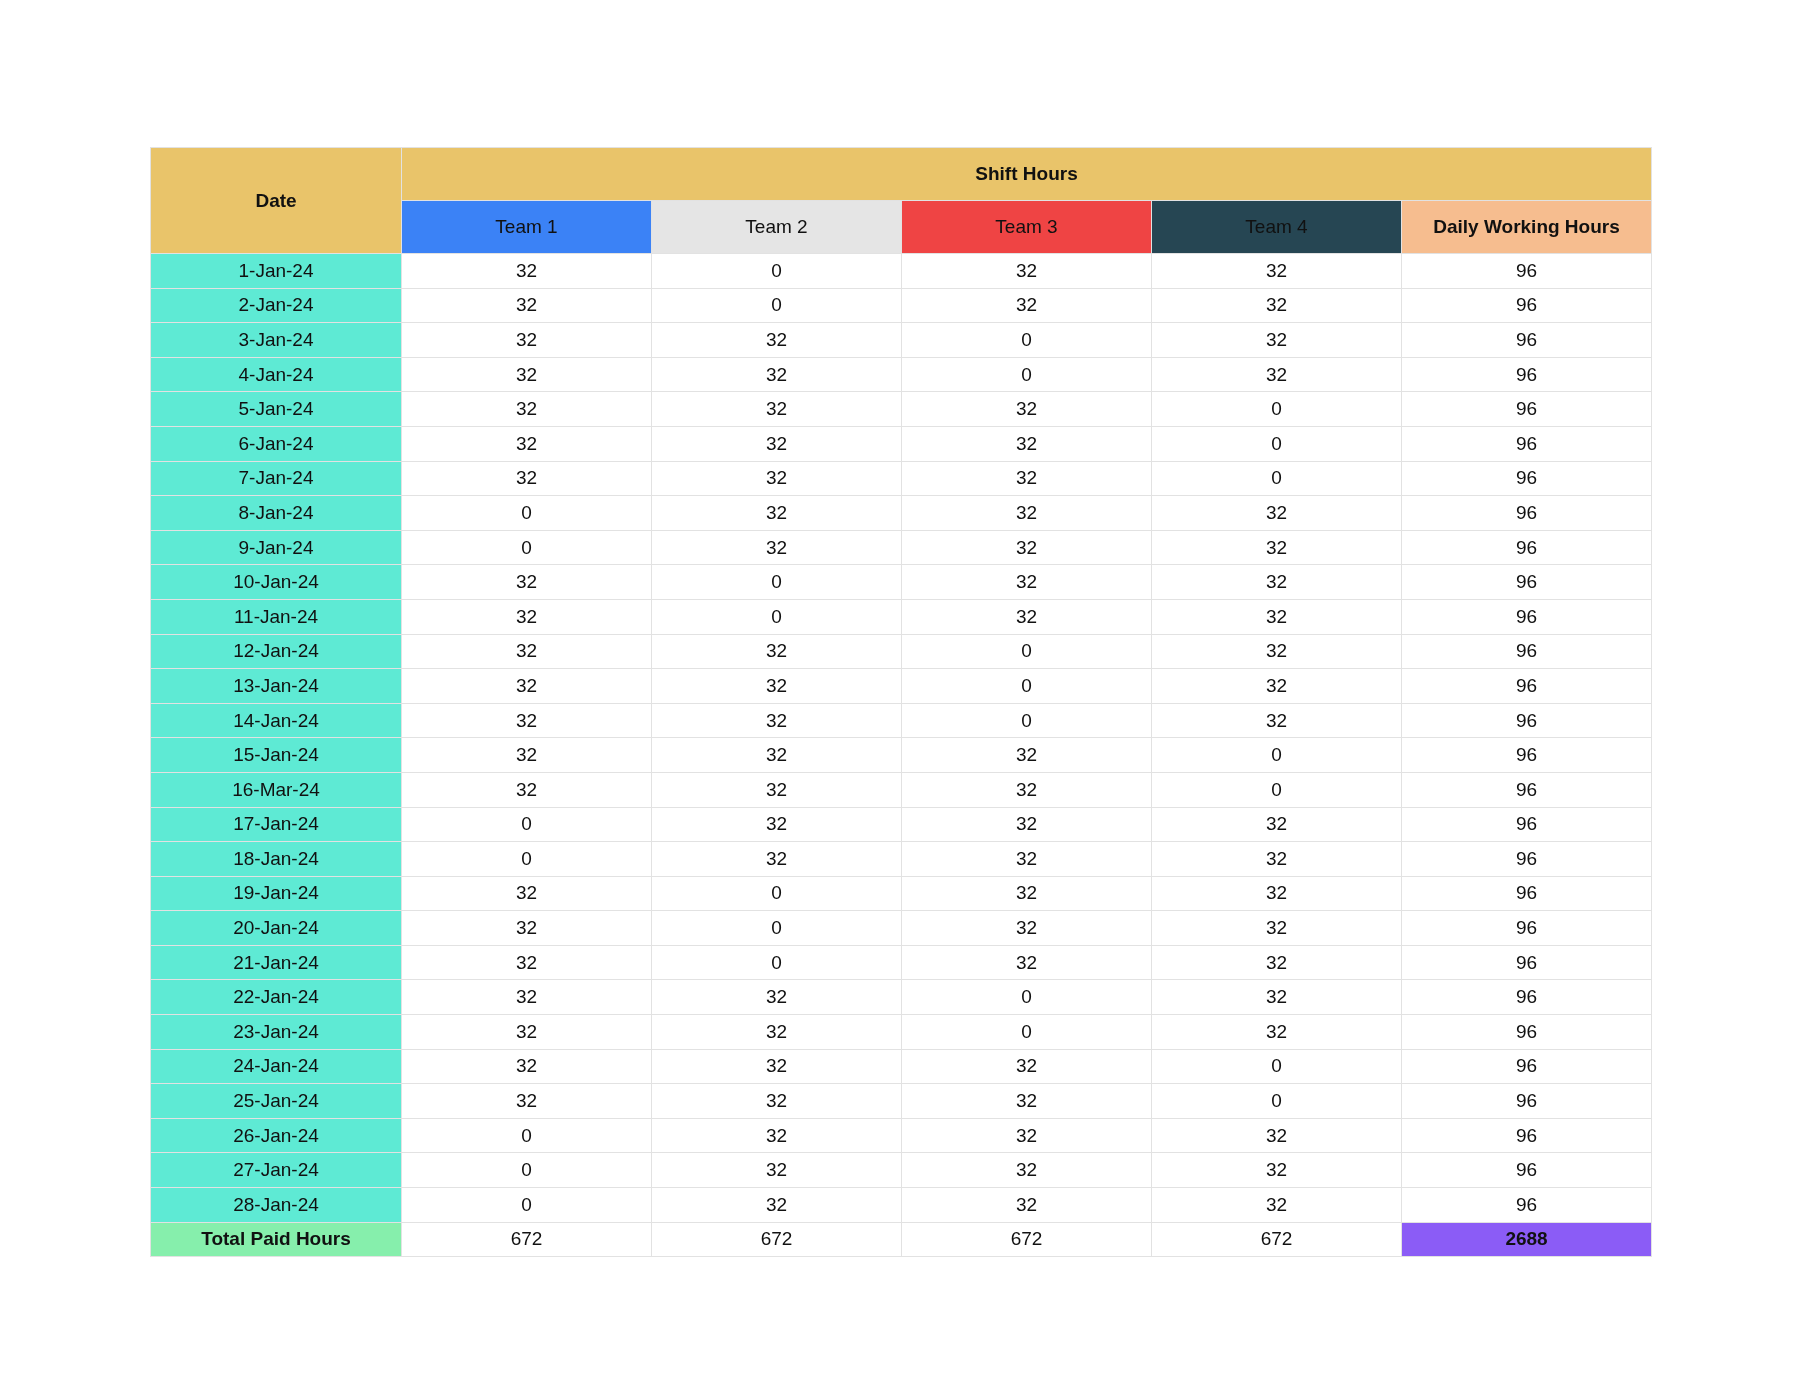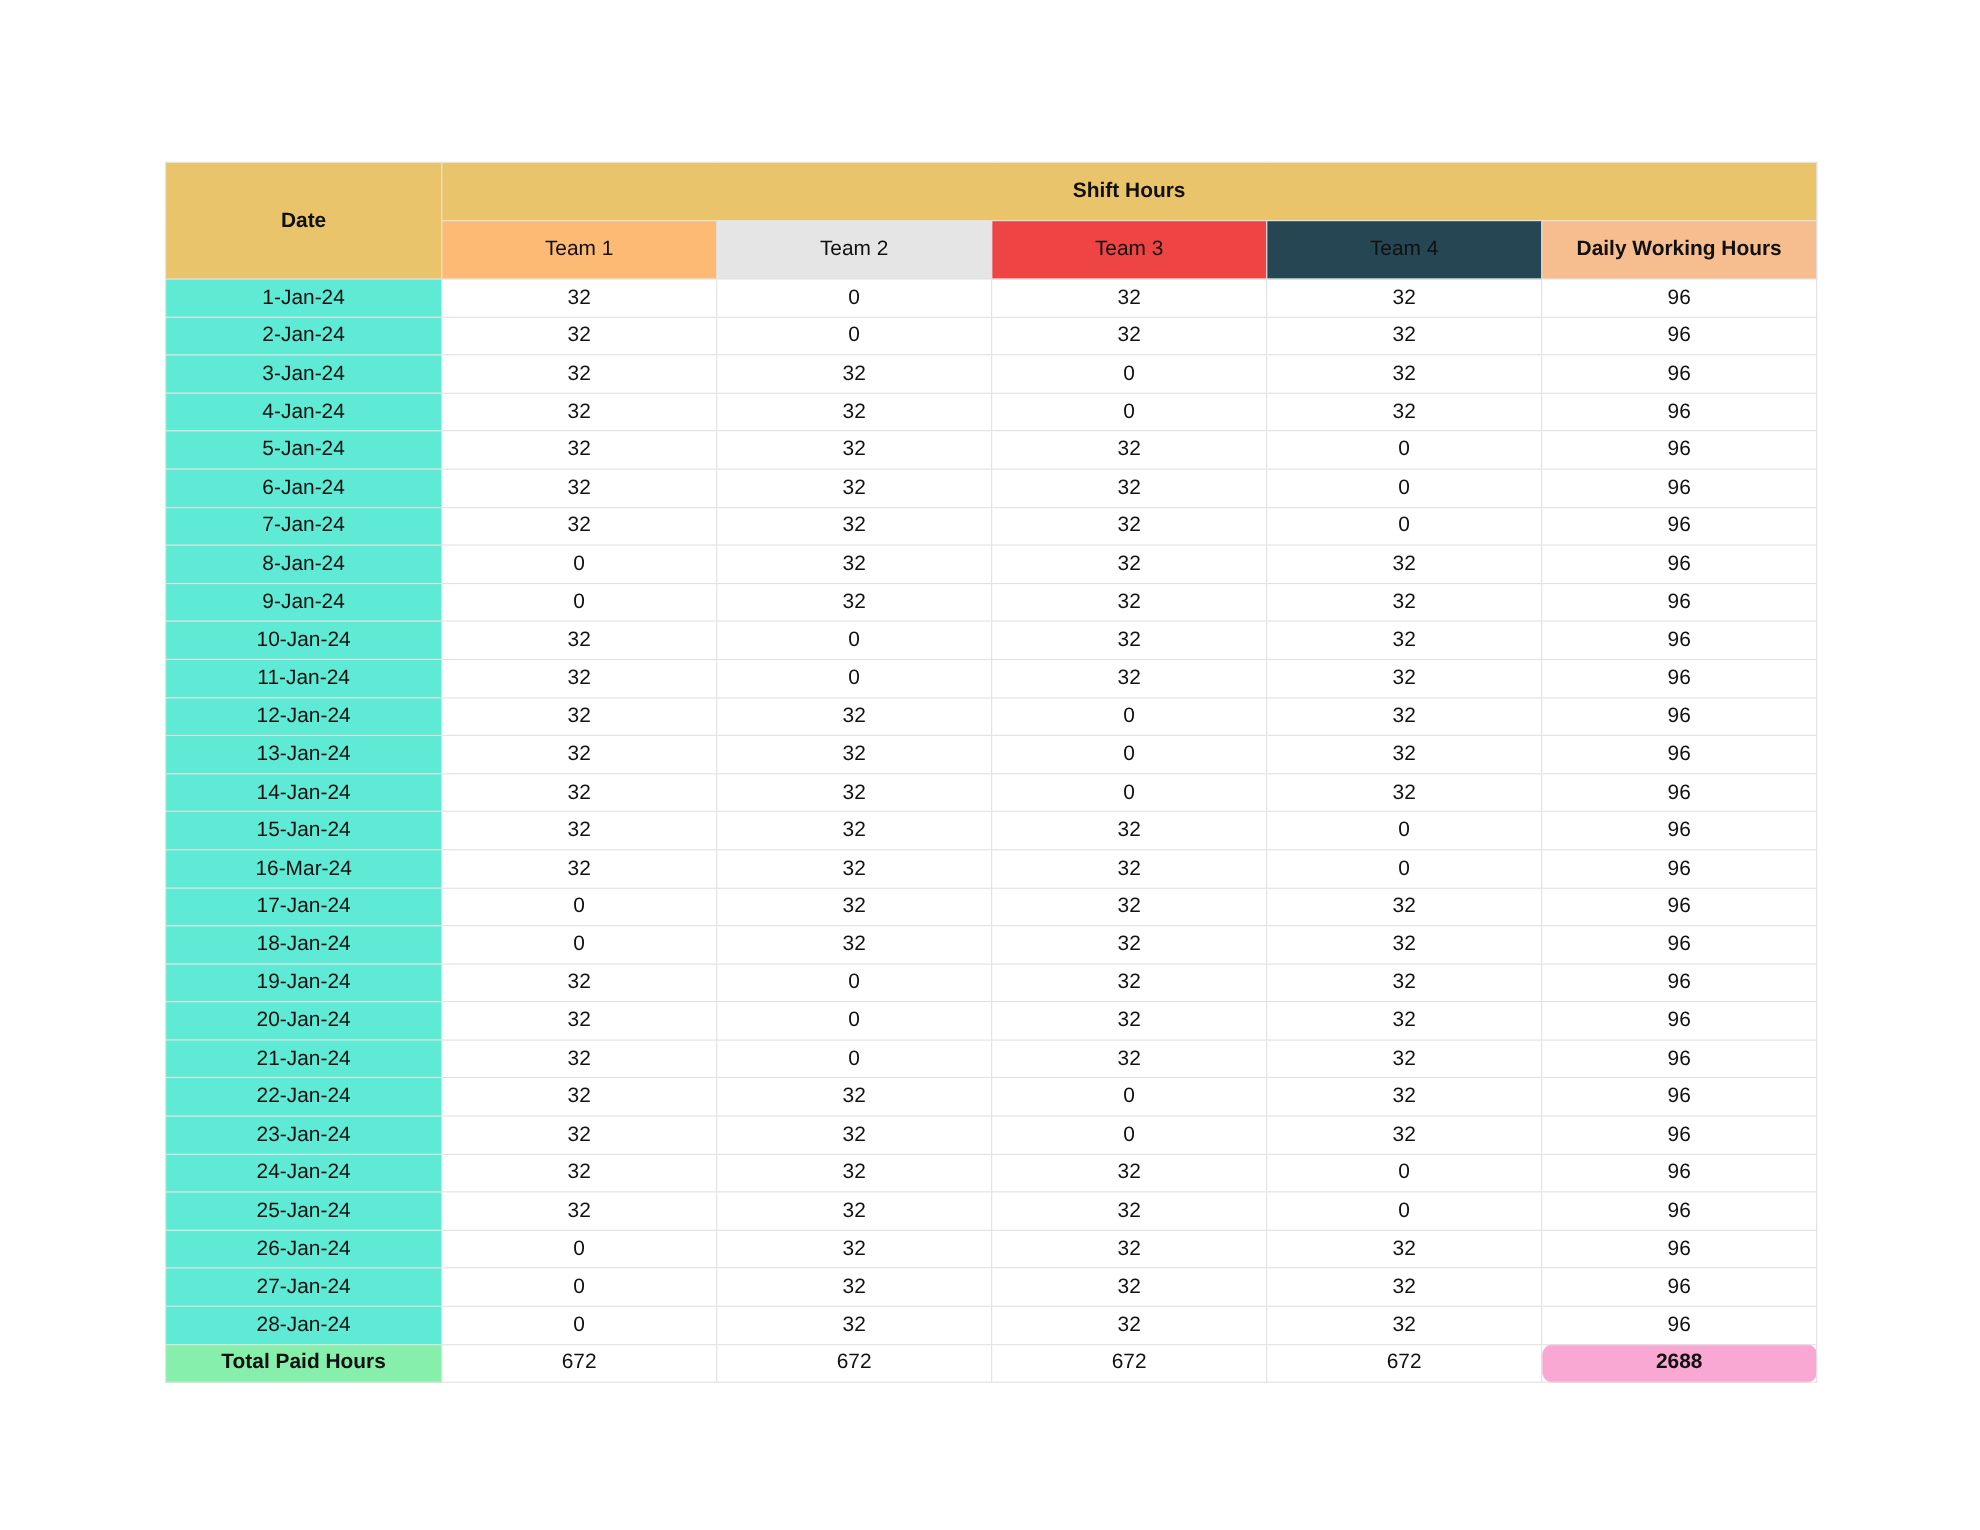--- a/index.html
+++ b/index.html
@@ -21,41 +21,41 @@
   .h1 { height: 53px; }
   .h2 { height: 53px; }
   .date-head { background: #E9C46A; font-weight: bold; font-size: 27px; color: #111; margin-left: 32px; }
   .shift-head { background: #E9C46A; font-weight: bold; font-size: 25px; color: #111; }
   .team-head { color: #ffffff; font-size: 22px; font-weight: normal; }
   .daily-head { background: #F6BD8F; color: #ffffff; font-weight: bold; font-size: 21px; }
   tr.data-row td { height: 33.6px; }
   .date-cell { background: #5eead4; font-weight: normal; font-size: 18px; }
   .val-cell { background: #ffffff; }
   .total-label { background: #86efac; font-weight: bold; font-size: 17px; }
-  .grand-total { background: #f9a8d4; font-weight: bold; font-size: 19px; border-radius: 10px; }
+  .grand-total { background: #8b5cf6; font-weight: bold; font-size: 19px; }
 </style>
 </head>
 <body>
 
 <table class="sheet">
   <colgroup>
     <col class="c-date">
       <col class="c-team">
       <col class="c-team">
       <col class="c-team">
       <col class="c-team">
       <col class="c-daily">
   </colgroup>
   <thead>
     <tr class="h1">
       <th rowspan="2" class="date-head">Date</th>
       <th colspan="5" class="shift-head">Shift Hours</th>
     </tr>
     <tr class="h2" id="team-head-row">
-        <th class="team-head" style="background: #fdba74;">Team 1</th>
+        <th class="team-head" style="background: #3b82f6;">Team 1</th>
         <th class="team-head" style="background: #e5e5e5;">Team 2</th>
         <th class="team-head" style="background: #ef4444; text-align: center;">Team 3</th>
         <th class="team-head" style="background: rgb(38, 70, 83); margin-top: 27px;">Team 4</th>
         <th class="daily-head" style="background: rgb(246, 189, 143);">Daily Working Hours</th>
       </tr>
   </thead>
   <tbody id="body-rows">
       <tr class="data-row">
         <td class="date-cell">1-Jan-24</td>
         <td class="val-cell">32</td>

